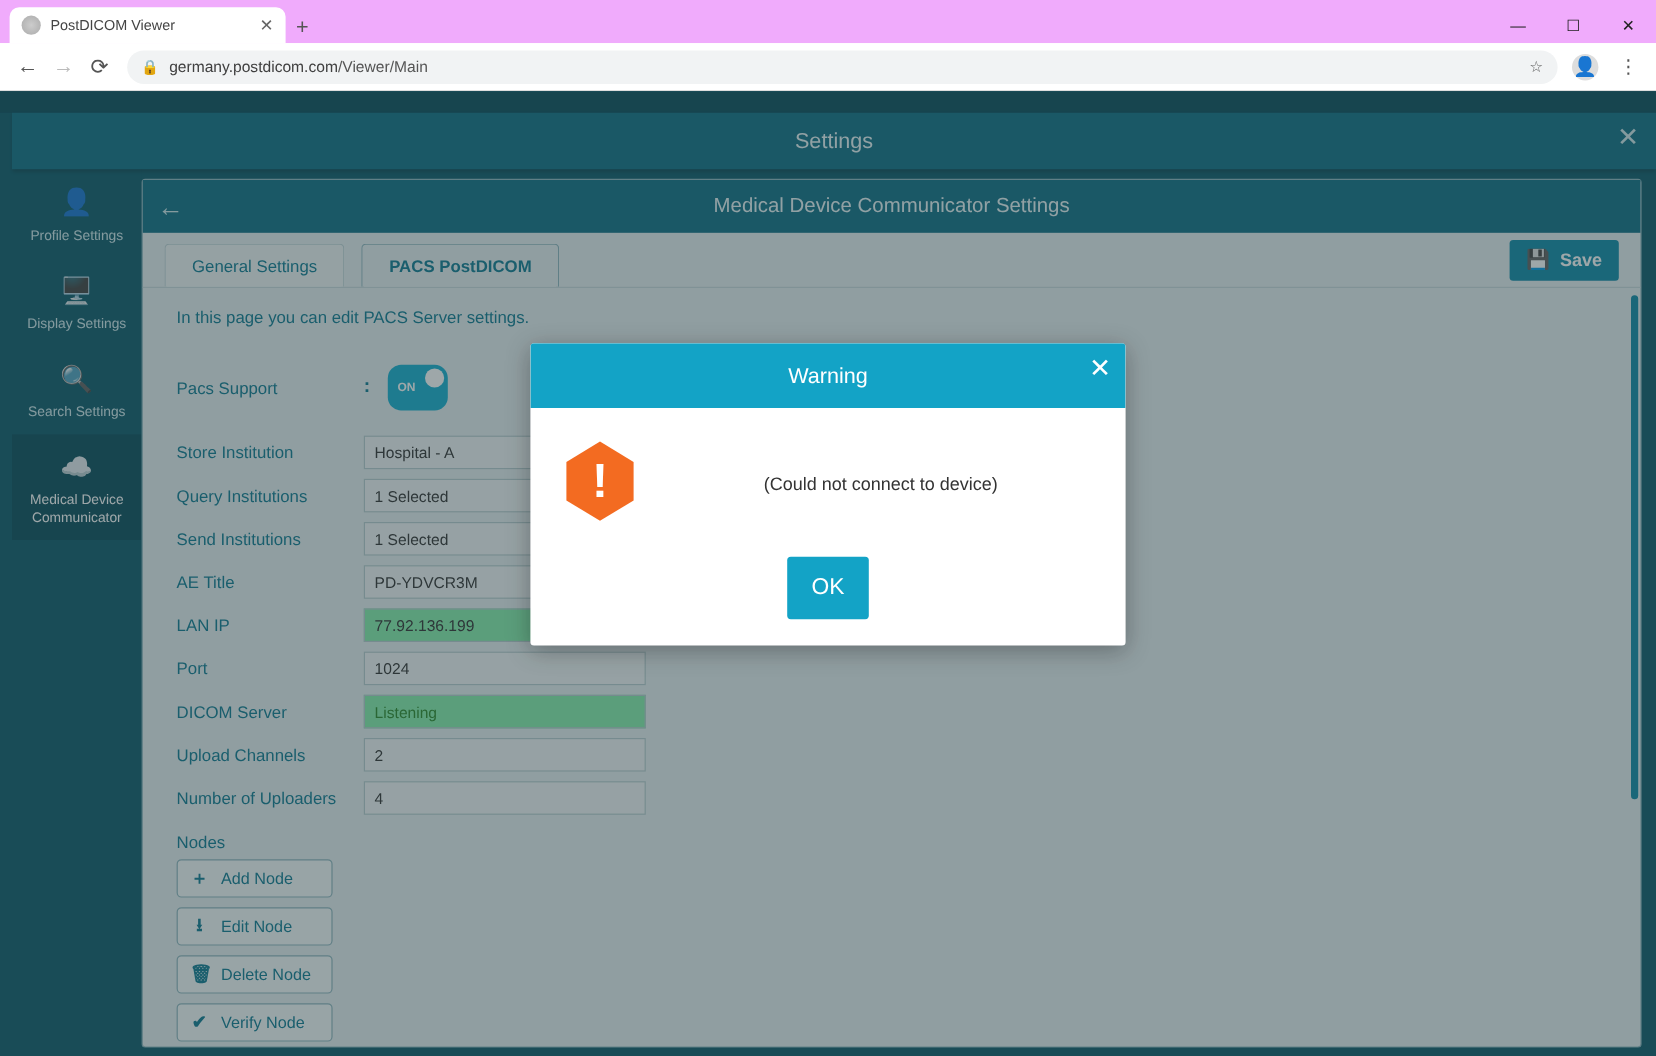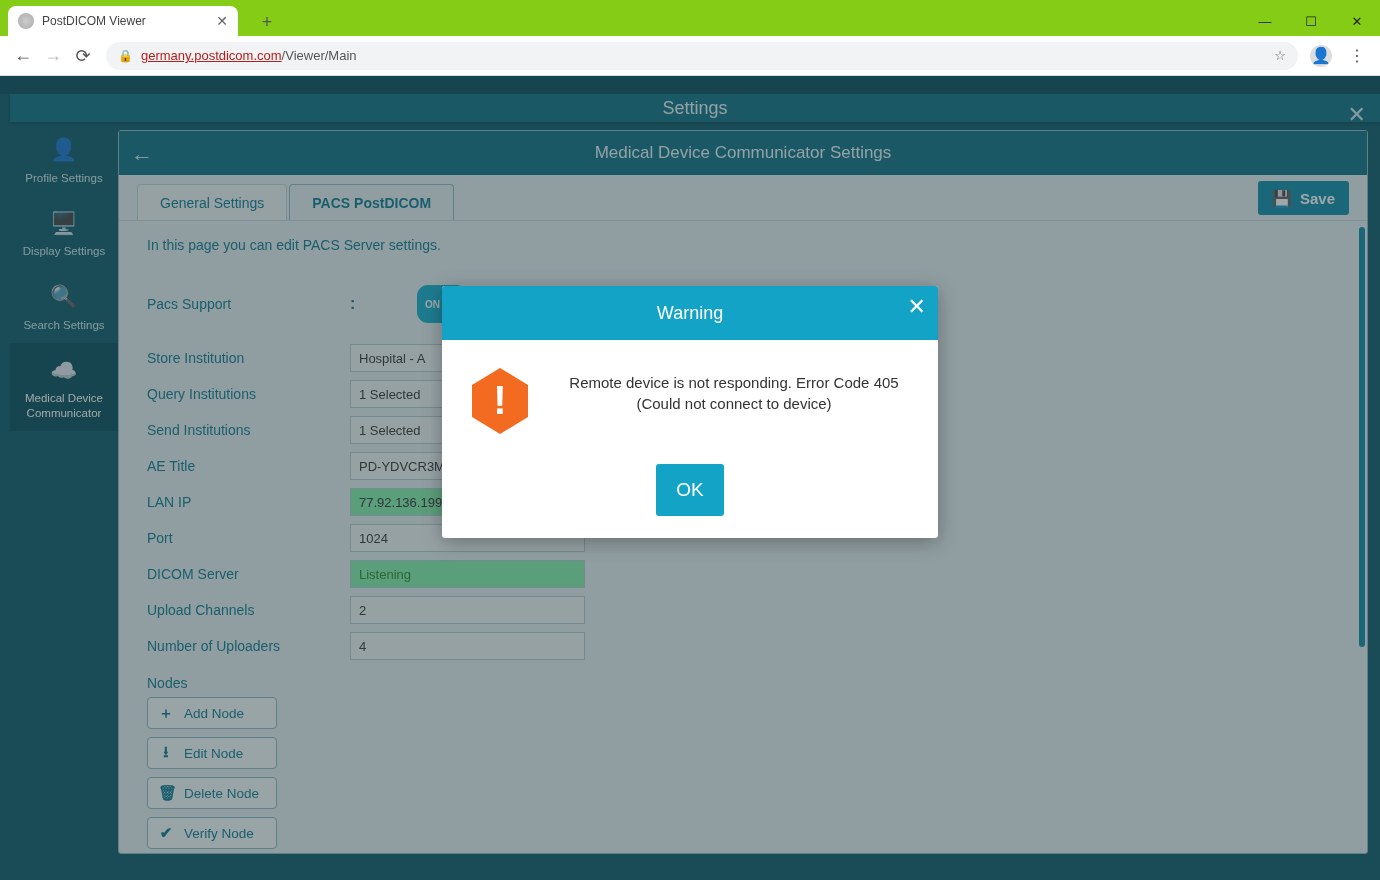--- a/index.html
+++ b/index.html
@@ -1,67 +1,67 @@
 <!DOCTYPE html>
 <html><head>
 <meta charset="utf-8">
 <style>
   * { box-sizing: border-box; margin: 0; padding: 0; font-family: "Segoe UI", Arial, sans-serif; }
   body { width: 1380px; height: 880px; background: #fff; overflow: hidden; position: relative; }
 
   
-  .titlebar { height: 36px; background: #84cc16; display: flex; align-items: flex-end; gap: 15px; }
+  .titlebar { height: 36px; background: #f0abfc; display: flex; align-items: flex-end; }
   .tab { margin-left: 8px; background: #fff; height: 30px; width: 230px; border-radius: 8px 8px 0 0; display: flex; align-items: center; padding: 0 10px; font-size: 12px; color: #444; }
   .tab .favicon { width: 16px; height: 16px; border-radius: 50%; background: radial-gradient(circle,#ccc,#aaa); margin-right: 8px; }
   .tab .tab-close { margin-left: auto; color: #666; font-size: 14px; }
   .newtab { width: 28px; height: 28px; display:flex; align-items:center; justify-content:center; font-size:18px; color:#555; }
   .winctrls { margin-left:auto; display:flex; }
   .winctrls div { width:46px; height:30px; display:flex; align-items:center; justify-content:center; font-size:13px; color:#222; }
 
   .addrbar { height: 40px; background:#fff; border-bottom:1px solid #ddd; display:flex; align-items:center; padding:0 8px; }
   .navbtn { width:30px; height:30px; display:flex; align-items:center; justify-content:center; color:#555; font-size:18px; }
   .navbtn.disabled { color:#bbb; }
   .url { flex:1; margin:0 8px; height:28px; border-radius:14px; background:#f1f3f4; display:flex; align-items:center; padding:0 12px; font-size:13px; color:#555; }
   .url .lock { margin-right:8px; color:#666; font-size:12px; }
-  .url .host { color:#b91c1c;text-decoration:underline; }
+  .url .host { color:#404040; }
   .righticons { display:flex; gap:6px; }
   .righticons div { width:30px; height:30px; display:flex; align-items:center; justify-content:center; color:#555; font-size:16px; }
 
   
   .app { position:relative; height: 804px; background:#0d5a6b; }
 
   .app-topbar { height:18px; background:#0a4d5c; }
 
   .settings-modal { position:absolute; top:18px; left:10px; right:0; bottom:0; background:transparent; }
 
-  .settings-header { height:28px; background:#0f6f85; color:#e8f4f6; display:flex; align-items:center; justify-content:center; font-size:18px; font-weight:500; position:relative; box-shadow: 0 2px 3px rgba(0,0,0,0.2);}
+  .settings-header { height:47px; background:#0f6f85; color:#e8f4f6; display:flex; align-items:center; justify-content:center; font-size:18px; font-weight:500; position:relative; box-shadow: 0 2px 3px rgba(0,0,0,0.2);}
   .settings-header .close-x { position:absolute; right:14px; top:8px; font-size:22px; color:#cfe7eb; cursor:pointer; }
 
   .settings-body { display:flex; height:calc(100% - 42px); }
 
   .sidebar { width:108px; background:#0d5a6b; display:flex; flex-direction:column; }
   .side-item { color:#cfe7eb; text-align:center; padding:14px 4px 10px 4px; font-size:11.5px; cursor:pointer; line-height:1.3; }
   .side-item.active { background:#0a4d5c; color:#fff; }
   .side-item .icon { font-size:22px; display:block; margin-bottom:6px; }
 
   .content { flex:1; background:#0d5a6b; padding:8px 12px 12px 0; }
   .panel { background:#e6eef0; border:1px solid #8fb7bf; border-radius:3px; height:100%; display:flex; flex-direction:column; }
   .panel-header { height:44px; background:#0f6f85; color:#e8f4f6; display:flex; align-items:center; justify-content:center; font-size:17px; font-weight:500; position:relative; }
   .panel-header .back { position:absolute; left:12px; top:10px; font-size:22px; color:#cfe7eb; }
 
   .panel-toolbar { height:46px; display:flex; align-items:flex-end; padding:0 18px; border-bottom:1px solid #c8d9dc; position:relative; }
-  .tabbtn { height:36px; padding:0 22px; display:flex; align-items:center; font-size:14px; color:#0f7b92; border:1px solid #c0d4d7; border-bottom:none; background:#eef4f5; border-radius:4px 4px 0 0; margin-right:2px; }
+  .tabbtn { height:36px; padding:0 22px; display:flex; align-items:center; font-size:14px; color:#0f7b92; border:1px solid #c0d4d7; border-bottom:none; background:#eef4f5; border-radius:4px 4px 0 0; margin-right:14px; }
   .tabbtn.active { color:#0f7b92; font-weight:600; background:#e6eef0; border-color:#8fb7bf; }
   .savebtn { position:absolute; right:18px; top:6px; height:34px; background:#108aa8; color:#fff; border-radius:3px; display:flex; align-items:center; padding:0 14px; font-size:15px; font-weight:600; gap:8px; }
   .savebtn .flop { font-size:16px; }
 
   .form-area { padding:16px 28px; overflow:auto; flex:1; position:relative; }
   .form-area::after { content:""; position:absolute; right:2px; top:6px; width:6px; height:420px; background:#108aa8; border-radius:3px; }
   .intro { color:#0f7b92; font-size:14px; margin-bottom:32px; font-weight:500; }
-  .row { display:flex; align-items:center; margin-bottom:6px; min-height:30px;gap:47px; }
+  .row { display:flex; align-items:center; margin-bottom:6px; min-height:30px; }
   .row .lbl { width:156px; color:#0f7b92; font-size:14px; }
   .row .colon { width:20px; color:#0f7b92; font-weight:600; }
   .toggle { width:50px; height:38px; background:#16b0d0; border-radius:11px; position:relative; color:#fff; font-size:10px; font-weight:600; display:flex; align-items:center; padding-left:8px; }
   .toggle::after { content:""; position:absolute; right:3px; top:3px; width:16px; height:16px; background:#fff; border-radius:50%; }
   .field { width:235px; height:28px; border:1px solid #b7cccf; background:#f1f5f6; display:flex; align-items:center; padding:0 8px; font-size:13px; color:#333; }
   .field.readonly { background:#86efac; }
   .field.green { color:#2d8a2d; }
   .rowgap { height:14px; }
   .iconcircle { width:22px; height:22px; border:2px solid #0f7b92; border-radius:50%; display:inline-flex; align-items:center; justify-content:center; color:#0f7b92; font-size:12px; margin-left:8px; }
 
@@ -249,21 +249,21 @@
       <span class="dclose">✕</span>
     </div>
     <div class="dialog-body">
       <div class="hex">
         <svg viewBox="0 0 64 70">
           <polygon points="32,2 60,19 60,51 32,68 4,51 4,19" fill="#f36b21"></polygon>
           <text x="32" y="48" text-anchor="middle" font-size="40" font-weight="bold" fill="#fff">!</text>
         </svg>
       </div>
       <div class="dialog-msg">
-        <span>Remote device is not responding. Error Code 405</span><br>
+        <br>
         <span>(Could not connect to device)</span>
       </div>
     </div>
     <div class="dialog-foot">
       <button class="okbtn">OK</button>
     </div>
   </div>
 </div>
 
 </body></html>

